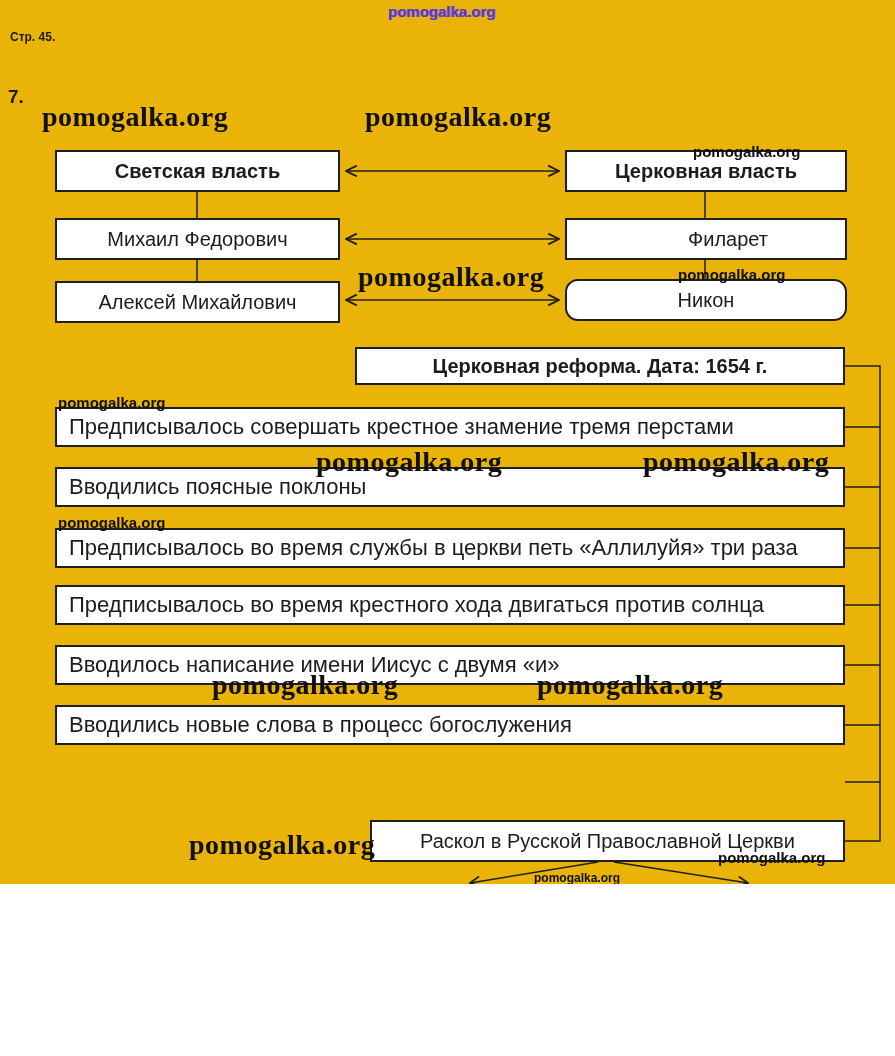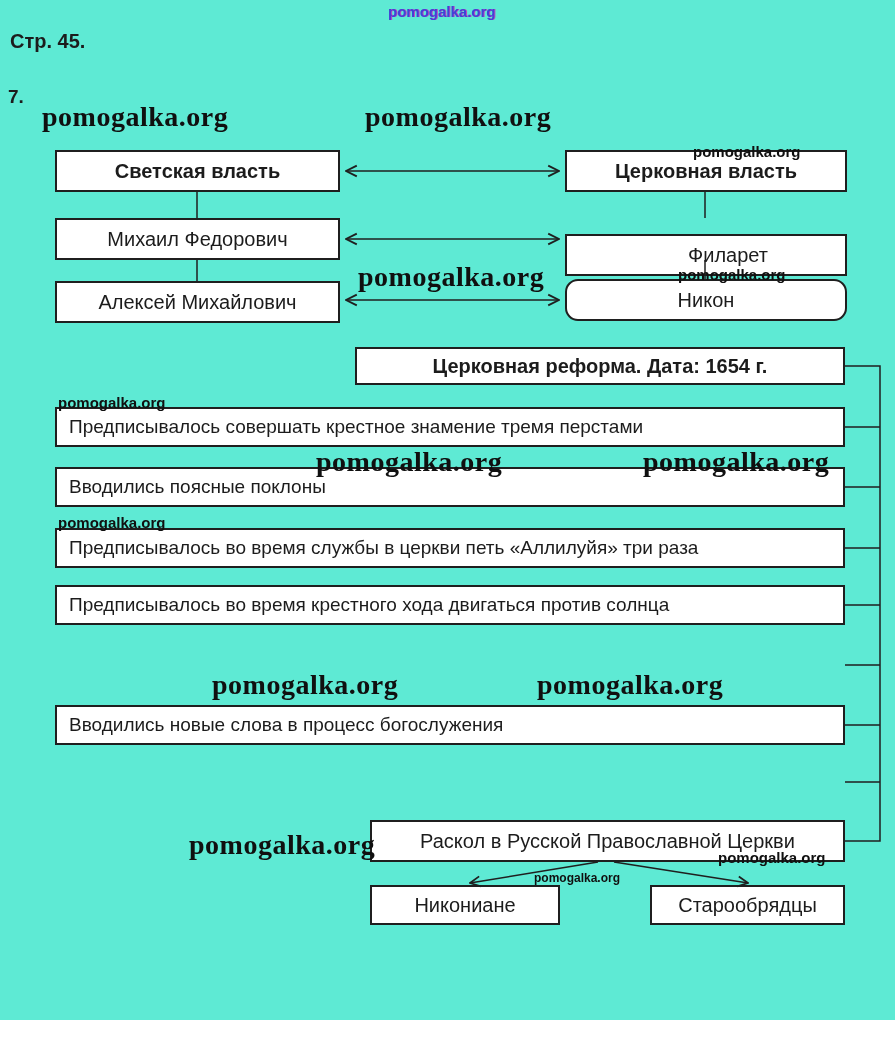--- a/index.html
+++ b/index.html
@@ -1,59 +1,59 @@
 <!DOCTYPE html>
 <html><head>
 <meta charset="utf-8">
 <style>
   html,body{margin:0;padding:0;background:#ffffff;}
   #page{
     position:relative;
-    width:895px;height:1020px;
-    background:#5eead4;
+    width:895px;height:884px;
+    background:#eab308;
     font-family:"Liberation Sans", sans-serif;
     color:#1c1c1c;
     overflow:hidden;
   }
   .box{
     position:absolute;
     border:2px solid #1f1f1f;
     background:#ffffff;
     display:flex;align-items:center;justify-content:center;
     font-size:20px;color:#1c1c1c;
     z-index:2;
     box-sizing:border-box;
     text-align:center;
   }
   .box.bold{font-weight:bold;}
   .item{
     justify-content:flex-start;
     text-align:left;
     padding:0 12px;
-    font-size:19px;
+    font-size:22px;
   }
   .wm{
     position:absolute;z-index:5;white-space:nowrap;
     color:#101010;
   }
   .wm-top{
     font-size:15px;font-weight:bold;
     color:#4341d6;
     text-shadow:1px 0 0 #c04ac0;
     font-family:"Liberation Sans", sans-serif;
   }
   .wm-lg{
     font-family:"Liberation Serif", serif;
     font-size:28px;font-weight:600;letter-spacing:0.5px;
   }
   .wm-sm{font-size:15px;font-weight:bold;}
   .wm-xs{font-size:12px;font-weight:bold;}
   .page-label{
     position:absolute;left:10px;top:30px;
-    font-size:20px;font-weight:bold;z-index:4;
+    font-size:12px;font-weight:bold;z-index:4;
   }
   .task-number{
     position:absolute;left:8px;top:86px;
     font-size:19px;font-weight:bold;z-index:4;
   }
   svg.wires{
     position:absolute;left:0;top:0;z-index:3;
     pointer-events:none;
   }
 </style>
@@ -79,29 +79,30 @@
   <span class="wm wm-xs" style="left:534px;top:871px;">pomogalka.org</span>
 
   <div class="page-label">Стр. 45.</div>
   <div class="task-number">7.</div>
 
   <div class="box bold" style="left:55px;top:150px;width:285px;height:42px;">Светская власть</div>
   <div class="box" style="left:55px;top:218px;width:285px;height:42px;">Михаил Федорович</div>
   <div class="box bold" style="left:565px;top:150px;width:282px;height:42px;">Церковная власть</div>
 
   <div class="box" style="left:55px;top:281px;width:285px;height:42px;">Алексей Михайлович</div>
-  <div class="box" style="left:565px;top:234px;width:282px;height:42px;padding-left:44px;">Филарет</div>
+  <div class="box" style="left:565px;top:218px;width:282px;height:42px;padding-left:44px;">Филарет</div>
   <div class="box" style="left:565px;top:279px;width:282px;height:42px;border-radius:13px;">Никон</div>
 
   <div class="box bold" style="left:355px;top:347px;width:490px;height:38px;">Церковная реформа. Дата: 1654 г.</div>
 
   <div class="box item" style="left:55px;top:407px;width:790px;height:40px;">Предписывалось совершать крестное знамение тремя перстами</div>
   <div class="box item" style="left:55px;top:467px;width:790px;height:40px;">Вводились поясные поклоны</div>
   <div class="box item" style="left:55px;top:528px;width:790px;height:40px;">Предписывалось во время службы в церкви петь «Аллилуйя» три раза</div>
   <div class="box item" style="left:55px;top:585px;width:790px;height:40px;">Предписывалось во время крестного хода двигаться против солнца</div>
+  <div class="box item" style="left:55px;top:645px;width:790px;height:40px;">Вводилось написание имени Иисус с двумя «и»</div>
   <div class="box item" style="left:55px;top:705px;width:790px;height:40px;text-align:center;">Вводились новые слова в процесс богослужения</div>
 
   <div class="box" style="left:370px;top:820px;width:475px;height:42px;">Раскол в Русской Православной Церкви</div>
 
   <div class="box" style="left:370px;top:885px;width:190px;height:40px;">Никониане</div>
   <div class="box" style="left:650px;top:885px;width:195px;height:40px;">Старообрядцы</div>
 
   <svg class="wires" width="895" height="1056" viewBox="0 0 895 1056">
     <defs>
       <marker id="arr" viewBox="0 0 10 10" refX="9" refY="5" markerWidth="9" markerHeight="9" orient="auto-start-reverse">

